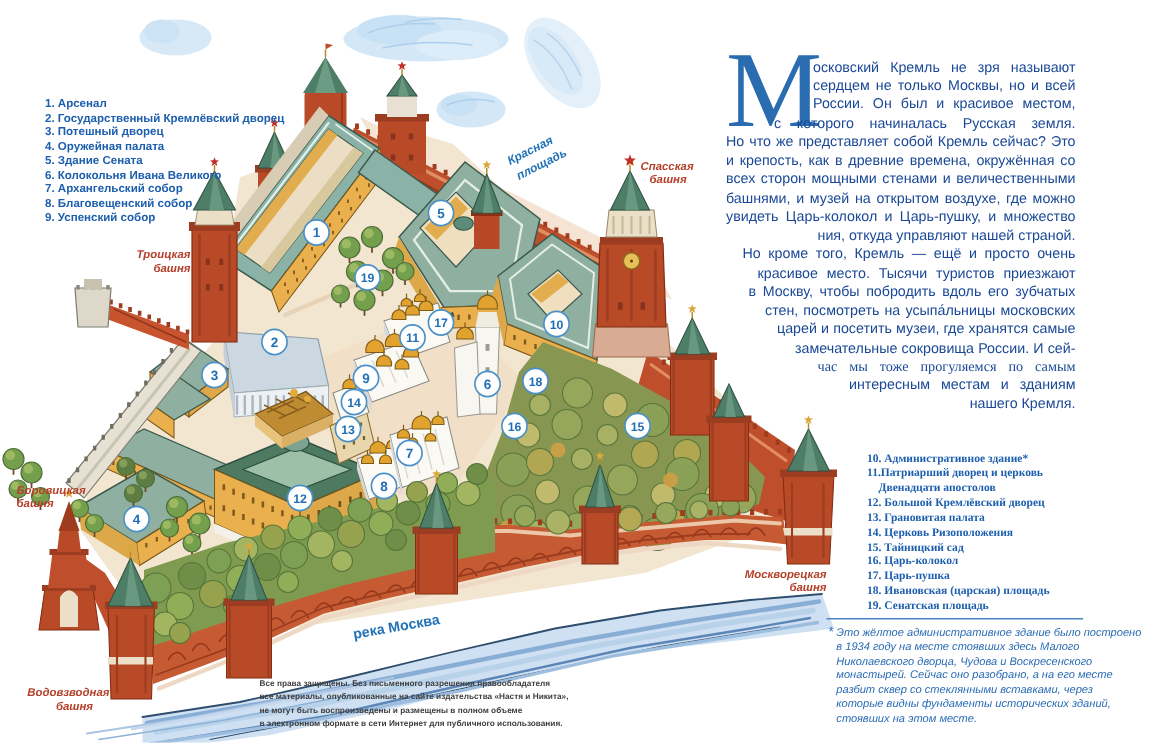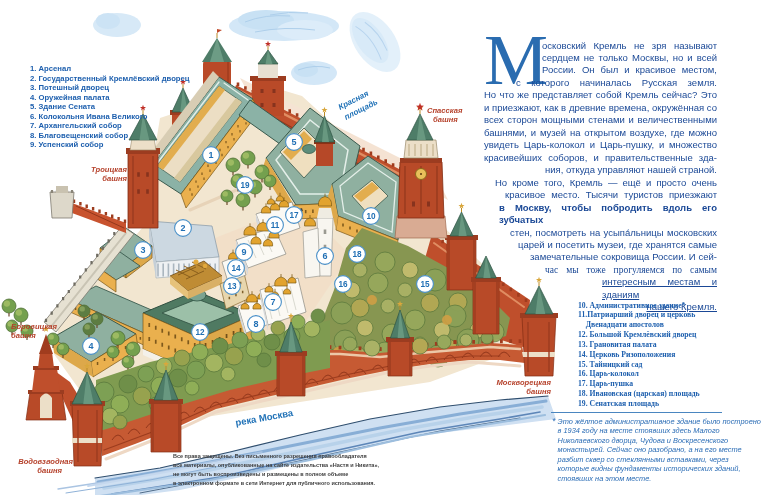--- a/index.html
+++ b/index.html
@@ -630,35 +630,34 @@
 <div class="abs" style="left:484px;top:36px;width:234px;height:260px;color:#2a6cb0;">
 
   <div class="abs" style="left:0px;top:-12px;font-family:'Liberation Serif',serif;font-size:72px;line-height:72px;">М</div>
 </div>
 <div class="abs para" style="left:484px;top:39.5px;width:233px;">
   <div class="j" style="margin-left:58px;">осковский Кремль не зря называют</div>
   <div class="j" style="margin-left:58px;">сердцем не только Москвы, но и всей</div>
   <div class="j" style="margin-left:58px;">России. Он был и красивое местом,</div>
   <div class="j" style="margin-left:32px;">с которого начиналась Русская земля.</div>
   <div class="j">Но что же представляет собой Кремль сейчас? Это</div>
-  <div class="j">и приезжают, как в древние времена, окружённая со</div>
+  <div class="j">и крепость, как в древние времена, окружённая со</div>
   <div class="j">всех сторон мощными стенами и величественными</div>
   <div class="j">башнями, и музей на открытом воздухе, где можно</div>
   <div class="j">увидеть Царь-колокол и Царь-пушку, и множество</div>
-  <div class="j">красивейших соборов, и правительственные зда-</div>
   <div class="l">ния, откуда управляют нашей страной.</div>
   <div class="j" style="margin-left:11px;">Но кроме того, Кремль — ещё и просто очень</div>
   <div class="j" style="margin-left:21px;">красивое место. Тысячи туристов приезжают</div>
-  <div class="j" style="margin-left:15px;font-weight:bold;">в Москву, чтобы побродить вдоль его зубчатых</div>
+  <div class="j" style="margin-left:15px;">в Москву, чтобы побродить вдоль его зубчатых</div>
   <div class="j" style="margin-left:26px;">стен, посмотреть на усыпа́льницы московских</div>
   <div class="j" style="margin-left:34px;">царей и посетить музеи, где хранятся самые</div>
   <div class="j" style="margin-left:46px;">замечательные сокровища России. И сей-</div>
   <div class="j" style="margin-left:61px;font-family:Liberation Serif, serif;">час мы тоже прогуляемся по самым</div>
-  <div class="j" style="margin-left:118px;text-decoration:underline;">интересным местам и зданиям</div>
-  <div class="l" style="margin-left:78px;text-decoration:underline;">нашего Кремля.</div>
+  <div class="j" style="margin-left:82px;">интересным местам и зданиям</div>
+  <div class="l" style="margin-left:78px;">нашего Кремля.</div>
 </div>
 
 <div class="abs leg2" style="left:578px;top:300.5px;font-family:Liberation Serif, serif;">
 10.&nbsp;Административное здание*<br>
 11.Патриарший дворец и церковь<br>
 &nbsp;&nbsp;&nbsp;&nbsp;Двенадцати апостолов<br>
 12.&nbsp;Большой Кремлёвский дворец<br>
 13.&nbsp;Грановитая палата<br>
 14.&nbsp;Церковь Ризоположения<br>
 15.&nbsp;Тайницкий сад<br>

